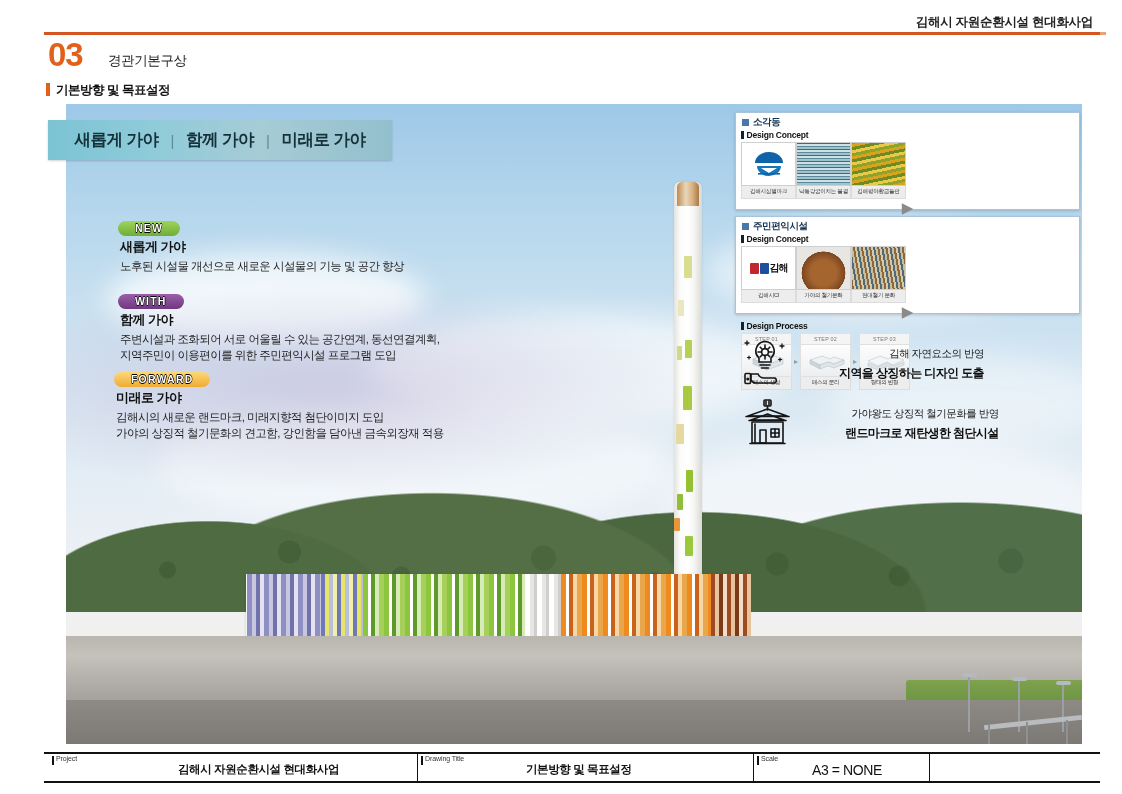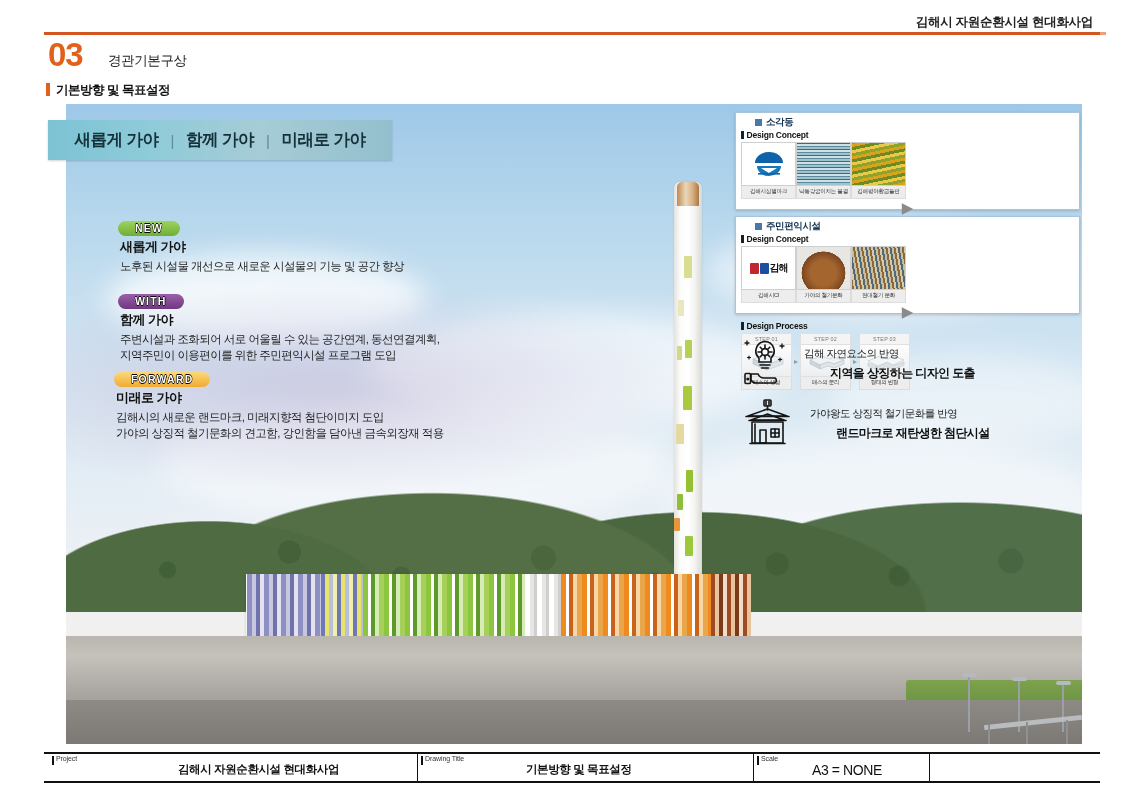--- a/index.html
+++ b/index.html
@@ -190,21 +190,21 @@
   .grp h4{ font-size:13px; font-weight:bold; color:#111; margin:2px 0 2px 2px; letter-spacing:-.5px;}
   .grp p{ font-size:11.5px; color:#1d1d1d; line-height:1.42; margin-left:2px; letter-spacing:-.55px;}
 
   
   .cpanel{
     position:absolute; background:#ffffff;
     border:1px solid #a8c4dc; box-shadow:0 1px 3px rgba(0,0,0,.18);
   }
   .cp1{ left:735px; top:112px; width:345px; height:98px;}
   .cp2{ left:735px; top:216px; width:345px; height:98px;}
-  .cp-head{ display:flex; align-items:center; gap:4px; padding:3px 6px 1px;margin-left:13px;}
+  .cp-head{ display:flex; align-items:center; gap:4px; padding:3px 6px 1px;}
   .sq{ width:7px; height:7px; background:#4a77a8; display:inline-block;}
   .cp-head b{ font-size:9.5px; color:#12324f; letter-spacing:-.4px;}
   .cp-cols{ display:flex; padding:0 5px;flex-direction:column;}
   .cp-col{ position:relative; }
   .cp-lbl{ display:flex; align-items:center; gap:3px; margin-bottom:2px;}
   .cp-lbl i{ width:2.5px; height:8px; background:#123; display:inline-block;}
   .cp-lbl span{ font-size:8.5px; color:#111; font-weight:bold; letter-spacing:-.2px;}
   .thumbs{ display:flex; gap:0;}
   .th{ width:55px; }
   .th .im{ height:44px; border:1px solid #cfcfcf;}
@@ -218,21 +218,21 @@
   .st .im{ height:33px; border:1px solid #e0e0e0;
     background:linear-gradient(#fdfdfd,#eceff1);
     position:relative; display:flex; align-items:center; justify-content:center;}
   .st .cap{ height:13px; background:#ededed; border:1px solid #dcdcdc; border-top:none;
     font-size:5.6px; color:#333; display:flex; align-items:center; justify-content:center;
     overflow:hidden; white-space:nowrap; letter-spacing:-.3px;}
   .stepsep{ align-self:center; color:#9a9a9a; font-size:8px; margin:0 1px;}
   .bigarrow{ align-self:center; margin:0 3px; color:#8a8a8a; font-size:15px;}
 
   
-  .irow{ position:absolute; display:flex; align-items:center; gap:16px;}
+  .irow{ position:absolute; display:flex; align-items:center; gap:25px;text-align:right;}
   .irow .txt p.t1{ font-size:10.5px; color:#1b1b1b; letter-spacing:-.5px; margin-bottom:4px;}
   .irow .txt p.t2{ font-size:12px; font-weight:bold; color:#0d0d0d; letter-spacing:-.6px; padding-left:26px;}
 
   
   .f-top{ position:absolute; left:44px; top:752px; width:1056px; height:1.5px; background:#111;}
   .f-bot{ position:absolute; left:44px; top:781px; width:1056px; height:1.5px; background:#111;}
   .fcell{ position:absolute; top:754px; height:27px;}
   .fcell .tick{ position:absolute; left:0; top:2px; width:2px; height:9px; background:#111;}
   .fcell .lab{ position:absolute; left:4px; top:1px; font-size:7px; color:#333; letter-spacing:-.1px;}
   .fcell .val{ position:absolute; top:8px; font-size:11.5px; font-weight:bold; color:#111; letter-spacing:-.4px; white-space:nowrap;}

